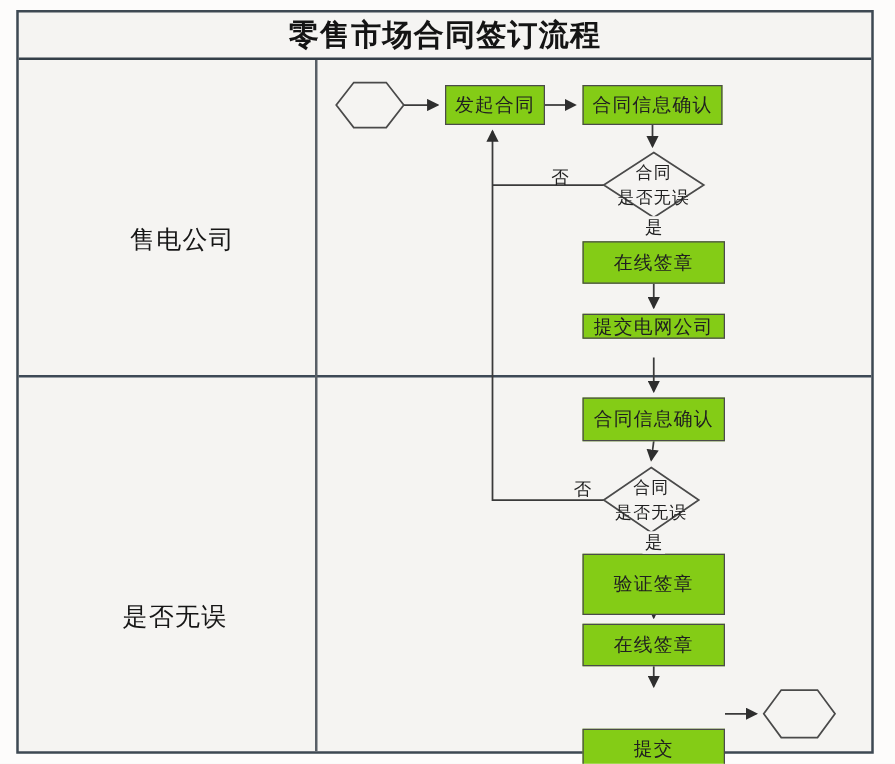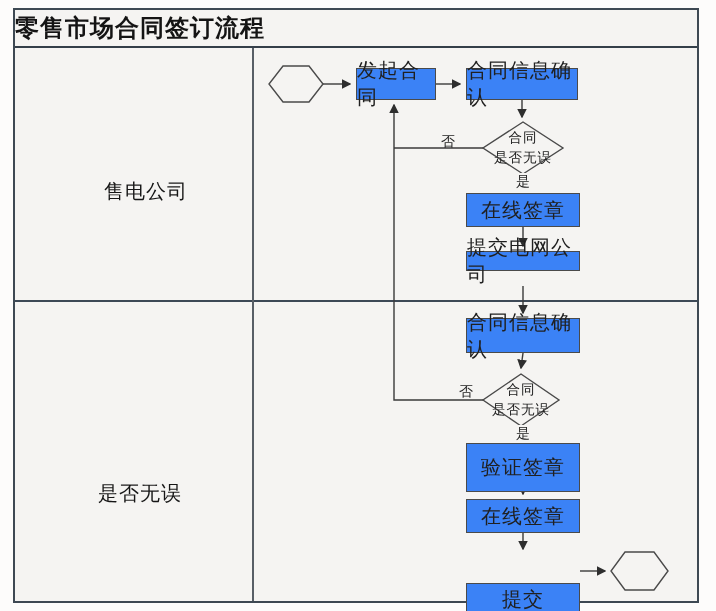--- a/index.html
+++ b/index.html
@@ -12,21 +12,21 @@
   }
   .stage{position:relative;width:716px;height:611px;}
 
   
   .frame{
     position:absolute;left:13px;top:8px;width:686px;height:595px;
     box-sizing:border-box;border:2px solid #3e4953;background:#f5f4f2;z-index:0;
   }
   .title-row{
     position:absolute;left:15px;top:10px;width:682px;height:36px;z-index:1;
-    display:flex;align-items:center;
+    display:flex;align-items:center;justify-content:center;
   }
   .title-row .t{
     font-size:24px;font-weight:bold;letter-spacing:1px;color:#141414;
   }
   .title-sep{position:absolute;left:15px;top:46px;width:682px;height:2px;background:#343f49;z-index:1;}
   .lane-sep{position:absolute;left:15px;top:300px;width:682px;height:2px;background:#3d4956;z-index:1;}
   .col-sep{position:absolute;left:252px;top:48px;width:2px;height:553px;background:#585f66;z-index:1;}
 
   .lane-label{
     position:absolute;z-index:2;font-size:20px;font-weight:normal;color:#161616;
@@ -36,23 +36,23 @@
   .lane-label.grid{left:55px;top:452px;}
 
   
   svg.wires{position:absolute;left:0;top:0;width:716px;height:611px;z-index:2;}
   .wire{stroke:#3a3a3a;stroke-width:1.4;fill:none;}
   .shape{fill:#f5f4f2;stroke:#4a4a4a;stroke-width:1.4;}
 
   
   .node{
     position:absolute;box-sizing:border-box;z-index:3;
-    border:1.5px solid #4a4a4a;background:#3b82f6;
+    border:1.5px solid #4a4a4a;background:#84cc16;
     display:flex;align-items:center;justify-content:center;
-    font-size:20px;color:#202020;letter-spacing:1px;
+    font-size:15px;color:#202020;letter-spacing:1px;
   }
   .n-initiate{left:356px;top:68px;width:80px;height:32px;}
   .n-confirm1{left:466px;top:68px;width:112px;height:32px;}
   .n-sign1{left:466px;top:193px;width:114px;height:34px;}
   .n-submitgrid{left:466px;top:251px;width:114px;height:20px;}
   .n-confirm2{left:466px;top:318px;width:114px;height:35px;}
   .n-verify{left:466px;top:443px;width:114px;height:49px;}
   .n-sign2{left:466px;top:499px;width:114px;height:34px;}
   .n-submit{left:466px;top:554px;width:114px;height:33px;margin-top:29px;}
 

